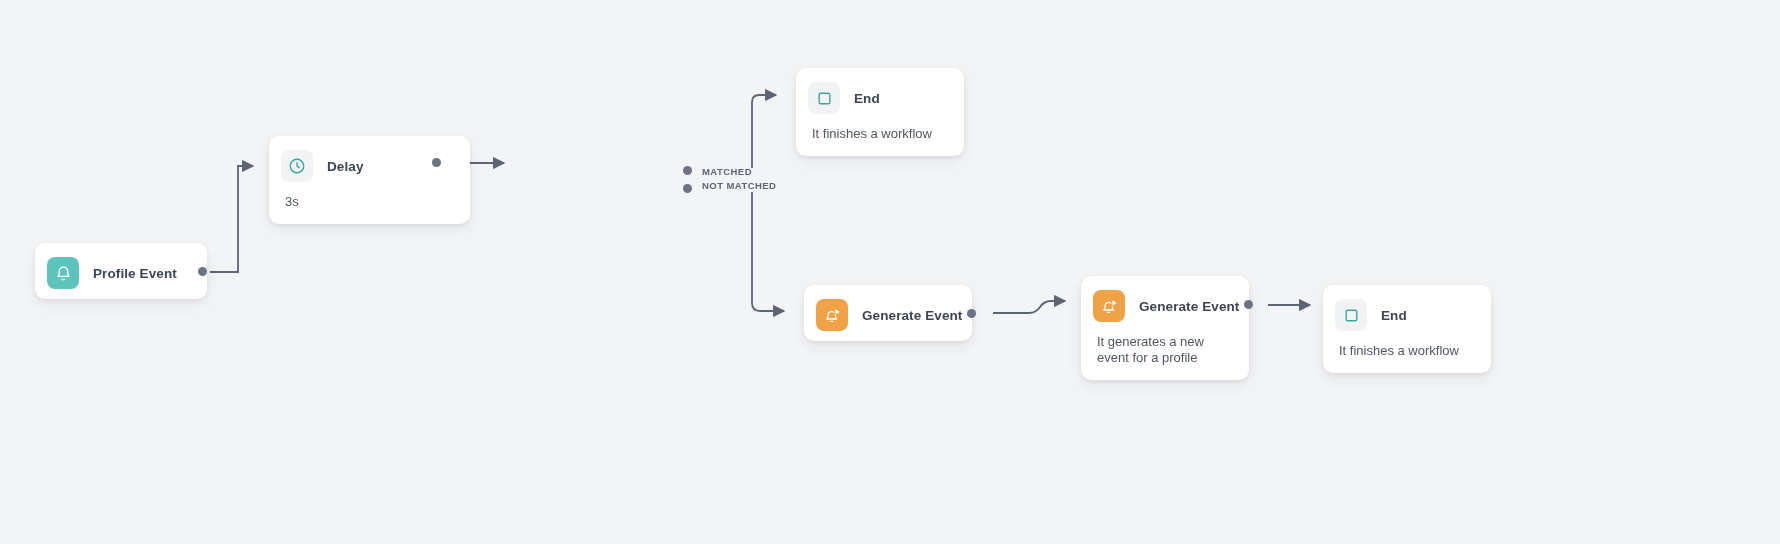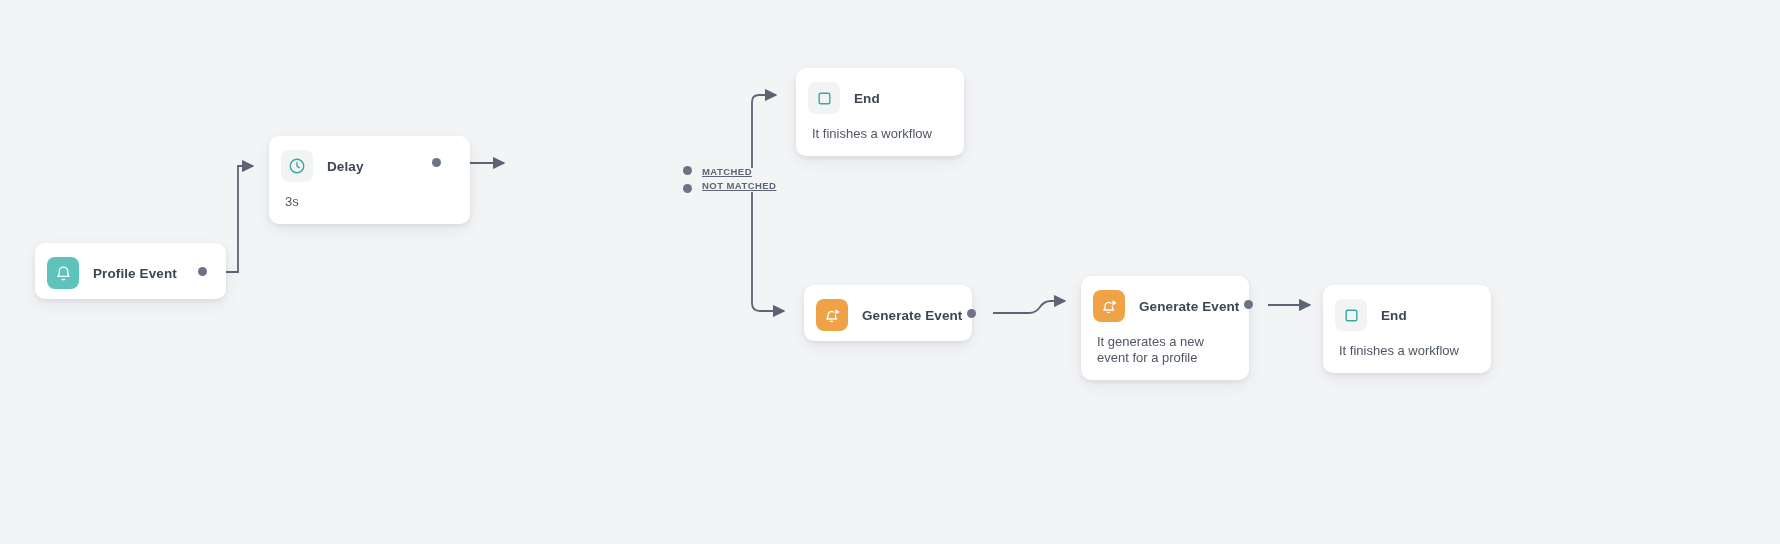--- a/index.html
+++ b/index.html
@@ -78,21 +78,20 @@
     border-radius: 50%;
     background: #6b7385;
   }
   .branch-label {
     position: absolute;
     font-size: 9.5px;
     font-weight: bold;
     letter-spacing: 0.45px;
     color: #5d6575;
     white-space: nowrap;
-    text-decoration: underline;
   }
 </style>
 </head>
 <body>
 
 <div id="canvas">
 
   <svg id="edge-layer" viewBox="0 0 1780 544">
     <defs>
       <marker id="arrow" viewBox="0 0 10 10" refX="9" refY="5" markerWidth="7" markerHeight="7" orient="auto-start-reverse">
@@ -106,21 +105,21 @@
 
     <path d="M 752 168 V 102 Q 752 95 759 95 H 776" fill="none" stroke="#5d6575" stroke-width="1.8" marker-end="url(#arrow)"></path>
 
     <path d="M 752 192 V 303 Q 752 311 760 311 H 784" fill="none" stroke="#5d6575" stroke-width="1.8" marker-end="url(#arrow)"></path>
 
     <path d="M 993 313 H 1029 Q 1036 313 1040 307 Q 1044 301 1051 301 H 1065" fill="none" stroke="#5d6575" stroke-width="1.8" marker-end="url(#arrow)"></path>
 
     <path d="M 1268 305 H 1310" fill="none" stroke="#5d6575" stroke-width="1.8" marker-end="url(#arrow)"></path>
   </svg>
 
-  <div class="node" style="left:35px; top:243px; width:191px;">
+  <div class="node" style="left:35px; top:243px; width:172px;">
     <div class="node-head">
       <div class="node-icon icon-teal">
         <svg width="17" height="17" viewBox="0 0 24 24" fill="none" stroke="#ffffff" stroke-width="1.9" stroke-linecap="round" stroke-linejoin="round">
           <path d="M18 9a6 6 0 1 0-12 0c0 6-2 7-2 7h16s-2-1-2-7z"></path>
           <path d="M10.2 20.5h3.6"></path>
         </svg>
       </div>
       <div class="node-title">Profile Event</div>
     </div>
   </div>

